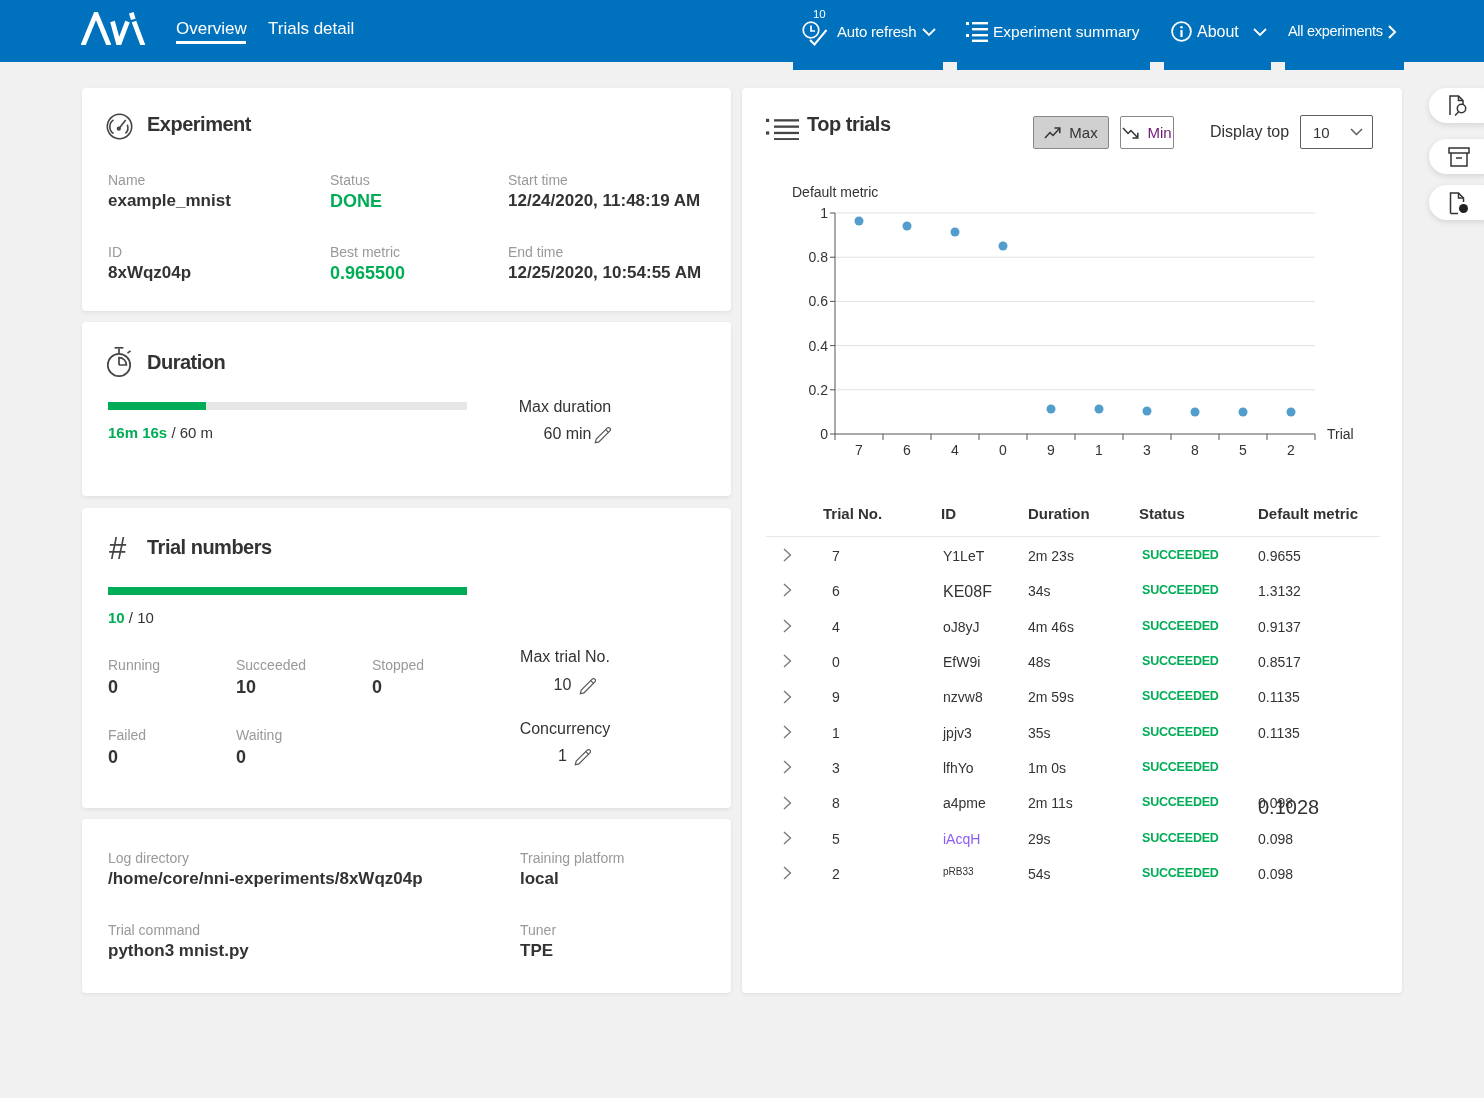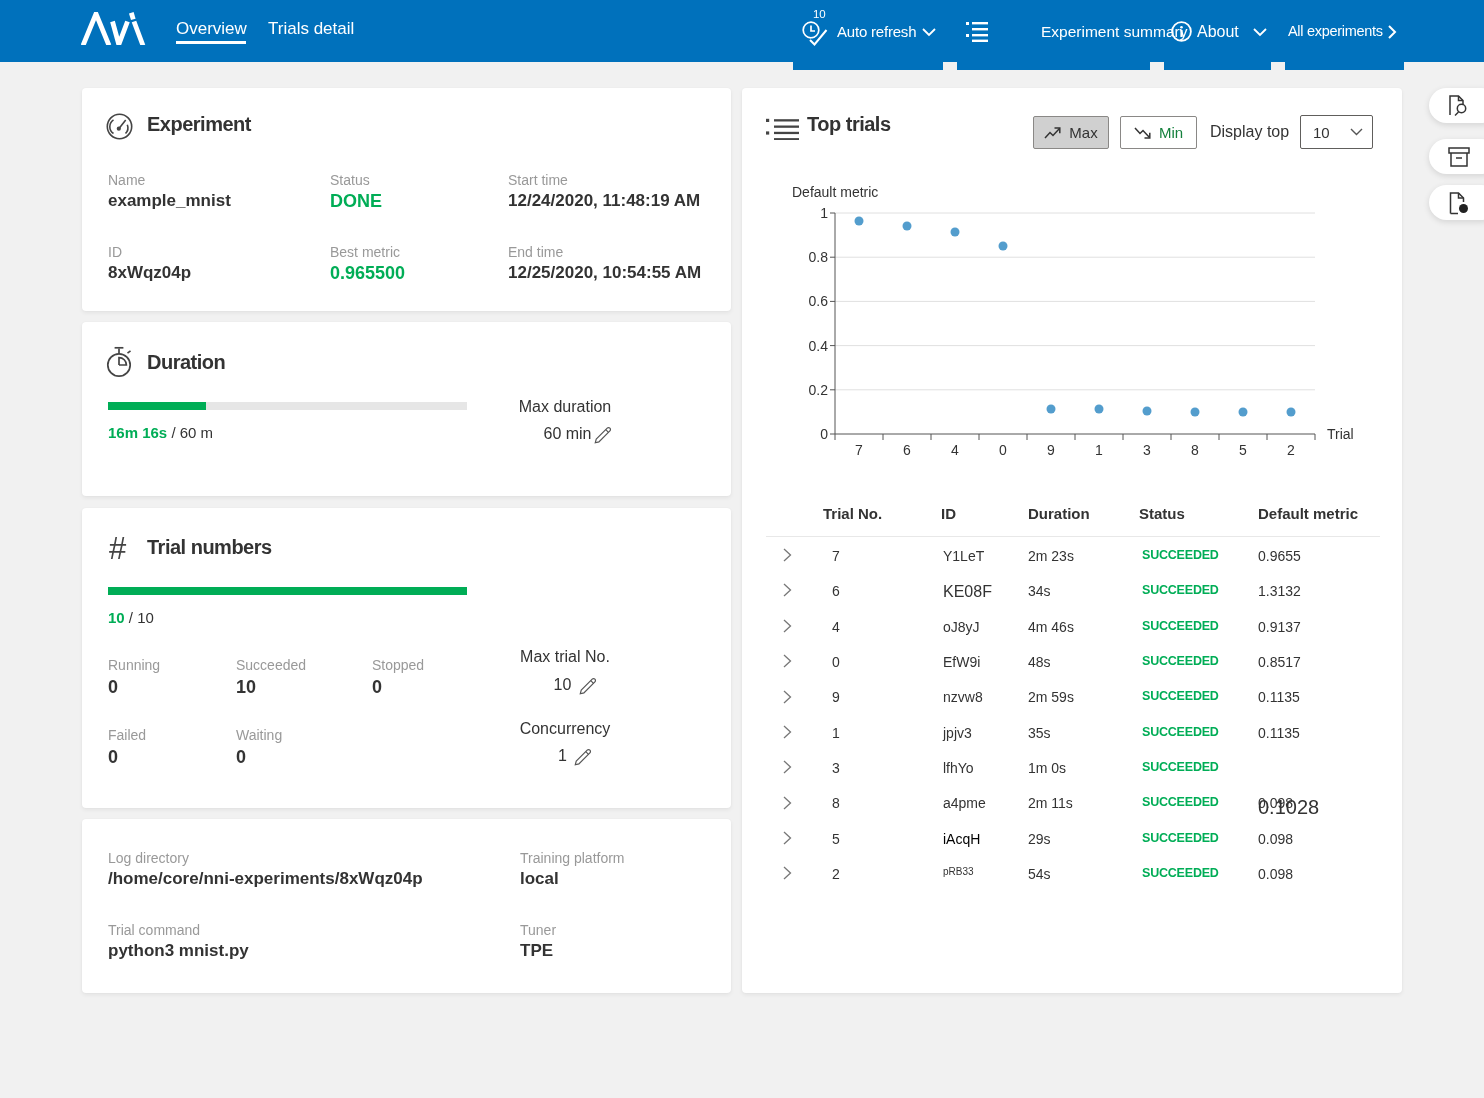--- a/index.html
+++ b/index.html
@@ -42,21 +42,21 @@
 <svg class="abs" style="left:966px;top:21px" width="22" height="21" viewBox="0 0 22 21">
 <g fill="#fff">
 <rect x="0" y="1" width="3" height="3"></rect>
       <rect x="0" y="13" width="3" height="3"></rect>
 <rect x="6" y="1" width="16" height="2.4"></rect>
       <rect x="6" y="7" width="16" height="2.4"></rect>
 <rect x="6" y="13" width="16" height="2.4"></rect>
       <rect x="6" y="18.6" width="16" height="2.4"></rect>
 </g>
   </svg>
-<div class="abs navtx" style="left:1041px;top:23px;font-size:15.5px;letter-spacing:0">Experiment summary</div>
+<div class="abs navtx" style="left:993px;top:23px;font-size:15.5px;letter-spacing:0">Experiment summary</div>
 <svg class="abs" style="left:1171px;top:21px" width="21" height="21" viewBox="0 0 21 21">
 <circle cx="10.5" cy="10.5" r="9.4" stroke="#fff" stroke-width="1.8" fill="none"></circle>
 <circle cx="10.5" cy="6.3" r="1.3" fill="#fff"></circle>
 <rect x="9.4" y="9" width="2.2" height="7" fill="#fff"></rect>
 </svg>
 <div class="abs navtx" style="left:1197px;top:23px;font-size:16px;letter-spacing:0">About</div>
 <svg class="abs" style="left:1253px;top:28px" width="14" height="9" viewBox="0 0 14 9">
 <polyline points="1,1 7,7 13,1" stroke="#fff" stroke-width="1.8" fill="none"></polyline>
   </svg>
 <div class="abs navtx" style="left:1288px;top:23px;font-size:14.5px;letter-spacing:-0.3px">All experiments</div>
@@ -161,21 +161,21 @@
   </svg>
 <div class="ttl" style="left:807px;top:113px">Top trials</div>
 <div class="abs" style="left:1033px;top:116px;width:76px;height:33px;background:#d0d0d0;border:1px solid #8a8886;border-radius:2px;display:flex;align-items:center;justify-content:center;color:#333;font-size:15px">
 <svg width="18" height="14" viewBox="0 0 18 14" style="margin-right:7px">
       <g stroke="#333" stroke-width="1.5" fill="none">
         <polyline points="1,12 6,6.5 9,9.5 15.5,2.5"></polyline>
         <polyline points="10.5,2 15.8,2 15.8,7.3" fill="none"></polyline>
       </g>
     </svg>
 Max</div>
-<div class="abs" style="left:1120px;top:116px;width:77px;height:33px;background:#fff;border:1px solid #8a8886;border-radius:2px;display:flex;align-items:center;justify-content:center;color:#15803d;font-size:15px">
+<div class="abs" style="left:1120px;top:116px;width:54px;height:33px;background:#fff;border:1px solid #8a8886;border-radius:2px;display:flex;align-items:center;justify-content:center;color:#701a75;font-size:15px">
 <svg width="18" height="14" viewBox="0 0 18 14" style="margin-right:7px">
       <g stroke="#333" stroke-width="1.5" fill="none">
         <polyline points="1,2 6,7.5 9,4.5 15.5,11.5"></polyline>
         <polyline points="10.5,12 15.8,12 15.8,6.7" fill="none"></polyline>
       </g>
     </svg>
 Min</div>
 <div class="abs" style="left:1210px;top:123px;font-size:16px;color:#333333">Display top</div>
 <div class="abs" style="left:1300px;top:115px;width:73px;height:34px;background:#fff;border:1px solid #605e5c;border-radius:2px"></div>
 <div class="abs" style="left:1313px;top:124px;font-size:15px;color:#333">10</div>
@@ -303,21 +303,21 @@
   </svg>
 <div class="abs" style="left:832px;top:795.4px;font-size:14px;color:#333">8</div>
 <div class="abs" style="left:943px;top:795.4px;font-size:14px;color:#333">a4pme</div>
 <div class="abs" style="left:1028px;top:795.4px;font-size:14px;color:#333">2m 11s</div>
 <div class="abs" style="left:1142px;top:795.4px;font-size:12.5px;font-weight:bold;letter-spacing:-0.2px;color:#00ad56">SUCCEEDED</div>
 <div class="abs" style="left:1258px;top:795.4px;font-size:14px;color:#333">0.098</div>
 <svg class="abs" style="left:783px;top:830.9px" width="9" height="14" viewBox="0 0 9 14">
     <polyline points="1,1 7.5,7 1,13" stroke="#777" stroke-width="1.3" fill="none"></polyline>
   </svg>
 <div class="abs" style="left:832px;top:830.7px;font-size:14px;color:#333">5</div>
-<div class="abs" style="left:943px;top:830.7px;font-size:14px;color:#000000">iAcqH</div>
+<div class="abs" style="left:943px;top:830.7px;font-size:14px;color:#8b5cf6">iAcqH</div>
 <div class="abs" style="left:1028px;top:830.7px;font-size:14px;color:#333">29s</div>
 <div class="abs" style="left:1142px;top:830.7px;font-size:12.5px;font-weight:bold;letter-spacing:-0.2px;color:#00ad56">SUCCEEDED</div>
 <div class="abs" style="left:1258px;top:830.7px;font-size:14px;color:#333">0.098</div>
 <svg class="abs" style="left:783px;top:866.2px" width="9" height="14" viewBox="0 0 9 14">
     <polyline points="1,1 7.5,7 1,13" stroke="#777" stroke-width="1.3" fill="none"></polyline>
   </svg>
 <div class="abs" style="left:832px;top:866.0px;font-size:14px;color:#333">2</div>
 <div class="abs" style="left:943px;top:866.0px;font-size:10px;color:#333">pRB33</div>
 <div class="abs" style="left:1028px;top:866.0px;font-size:14px;color:#333">54s</div>
 <div class="abs" style="left:1142px;top:866.0px;font-size:12.5px;font-weight:bold;letter-spacing:-0.2px;color:#00ad56">SUCCEEDED</div>

